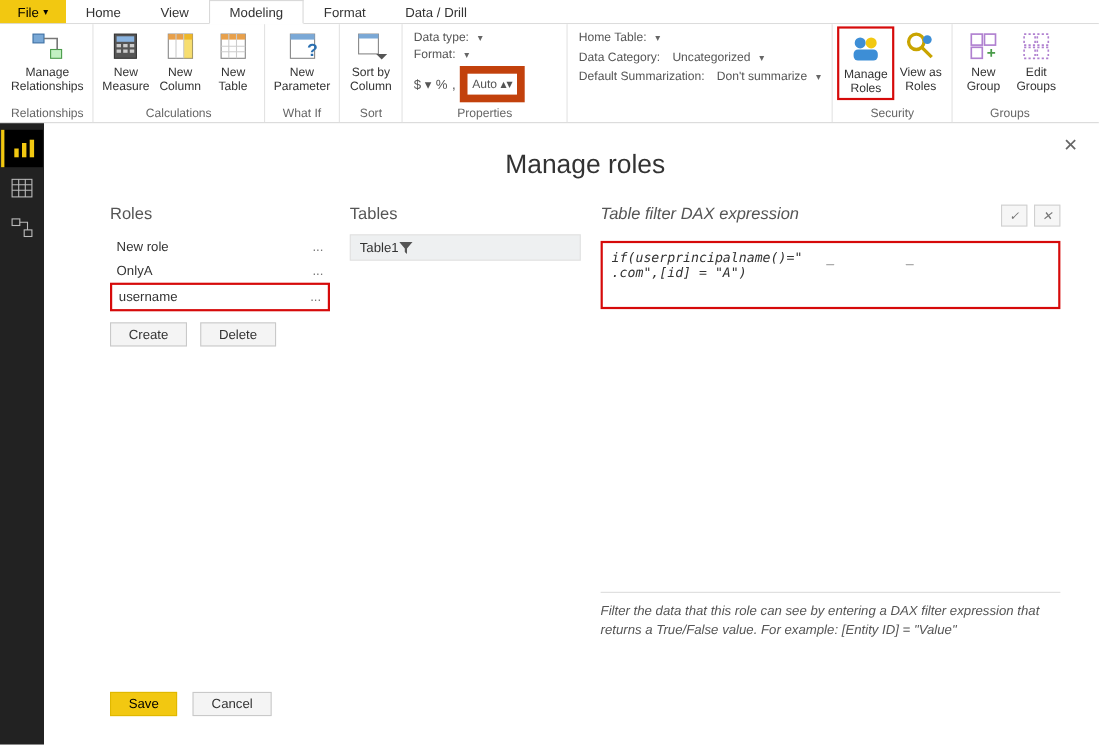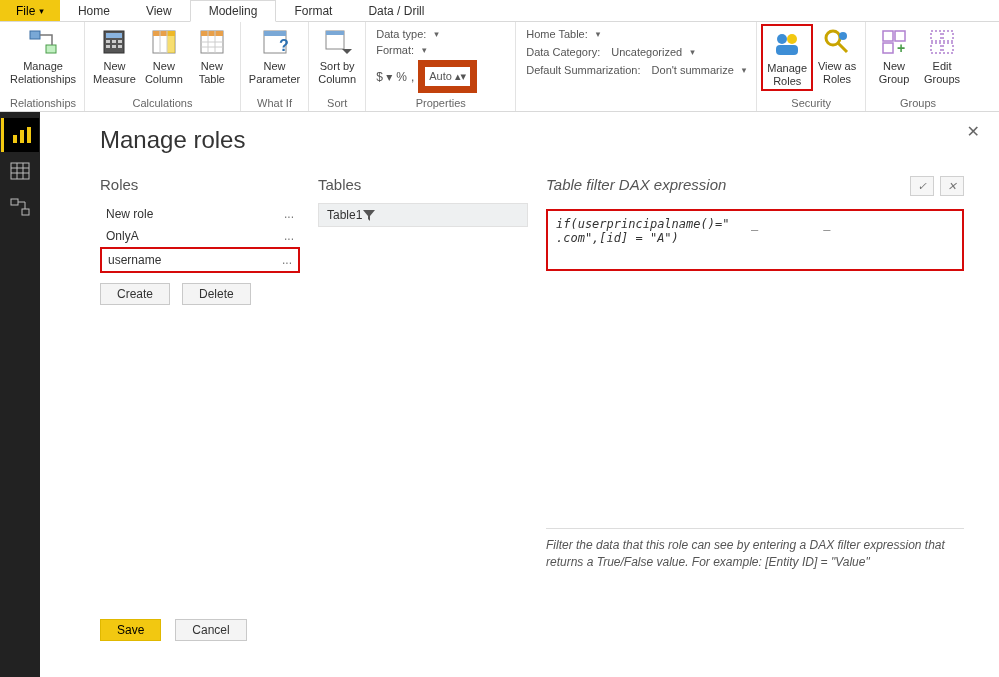--- a/index.html
+++ b/index.html
@@ -130,21 +130,22 @@
     padding: 0 18px 18px 18px;
   }
   .close-x {
     position:absolute; right:2px; top:4px;
     font-size:16px; color:#666; cursor:pointer;
   }
   .dlg-title {
     font-size: 24px;
     font-weight: 300;
     color: #333;
-    margin: 8px 0 22px 0;
+    margin: 18px 0 22px 0;
+    text-align: center;
   }
   .cols {
     display:flex;
     gap: 18px;
     align-items:flex-start;
   }
   .colhdr {
     font-size: 15px;
     color:#555;
     margin-bottom: 10px;

